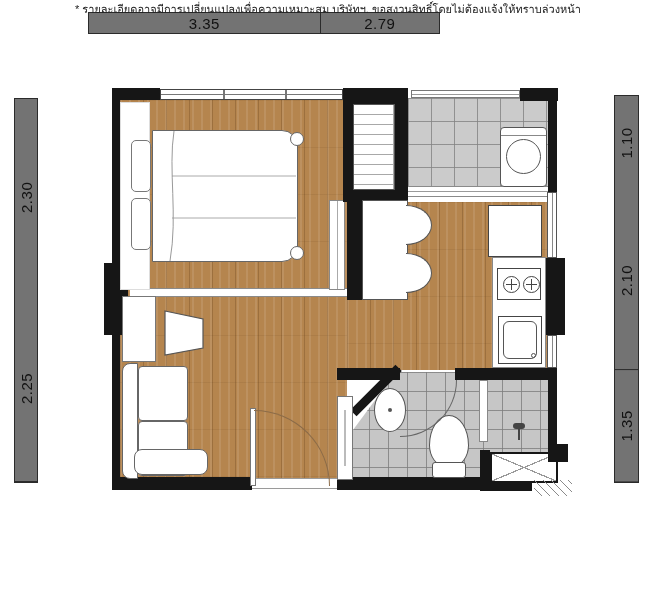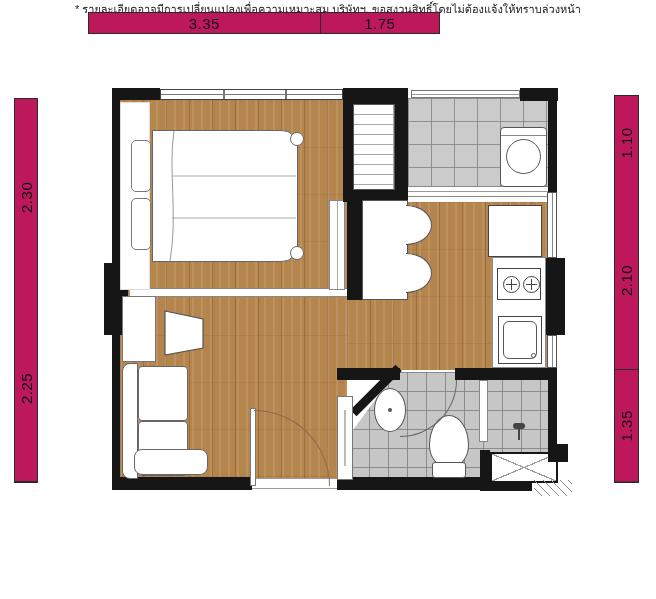--- a/index.html
+++ b/index.html
@@ -20,21 +20,21 @@
     background-image:
       repeating-linear-gradient(to right, rgba(130,130,130,.8) 0 1px, transparent 1px 23px),
       repeating-linear-gradient(to bottom, rgba(130,130,130,.8) 0 1px, transparent 1px 23px);
   }
   .tile-sm {
     background-color: #c6c6c6;
     background-image:
       repeating-linear-gradient(to right, rgba(125,125,125,.8) 0 1px, transparent 1px 19px),
       repeating-linear-gradient(to bottom, rgba(125,125,125,.8) 0 1px, transparent 1px 19px);
   }
-  .dimbox { border: 1px solid #2b2b2b; display: flex; background: #be185d; justify-content: center; }
+  .dimbox { border: 1px solid #2b2b2b; display: flex; background: #737373; justify-content: center; }
   .dimbox.v { flex-direction: column; }
   .dimcell { display: flex; align-items: center; justify-content: center;
              font-size: 15px; color: #111; letter-spacing: .5px; }
   .dimbox .dimcell + .dimcell { border-left: 1px solid #2b2b2b; }
   .dimbox.v .dimcell + .dimcell { border-left: none; border-top: 1px solid #2b2b2b; }
   .vtext { writing-mode: vertical-rl; transform: rotate(180deg); }
   .band { background: #fff; border-top: 1px solid #8a8a8a; border-bottom: 1px solid #8a8a8a; }
   .burner { width: 17px; height: 17px; border: 1px solid #444; border-radius: 50%;
     background: linear-gradient(#444,#444) center/11px 1px no-repeat,
                 linear-gradient(#444,#444) center/1px 11px no-repeat, #fff; }
@@ -47,21 +47,21 @@
       border: 2px solid #161616; }
   .hatch { background: repeating-linear-gradient(45deg, transparent 0 5px, #8a8a8a 5px 6px); }
 </style>
 </head>
 <body>
 
 <div class="canvas">
 
   <div class="abs dimbox" style="left:88px;top:12px;width:352px;height:22px">
     <div class="dimcell" style="width:232px">3.35</div>
-    <div class="dimcell" style="width:120px">1.75</div>
+    <div class="dimcell" style="width:120px">2.79</div>
   </div>
   <div class="abs dimbox v" style="left:14px;top:98px;width:24px;height:385px">
     <div class="dimcell vtext" style="height:197px">2.30</div>
     <div class="dimcell vtext" style="height:188px">2.25</div>
   </div>
   <div class="abs dimbox v" style="left:614px;top:95px;width:25px;height:388px">
     <div class="dimcell vtext" style="height:95px">1.10</div>
     <div class="dimcell vtext" style="height:180px">2.10</div>
     <div class="dimcell vtext" style="height:113px">1.35</div>
   </div>

